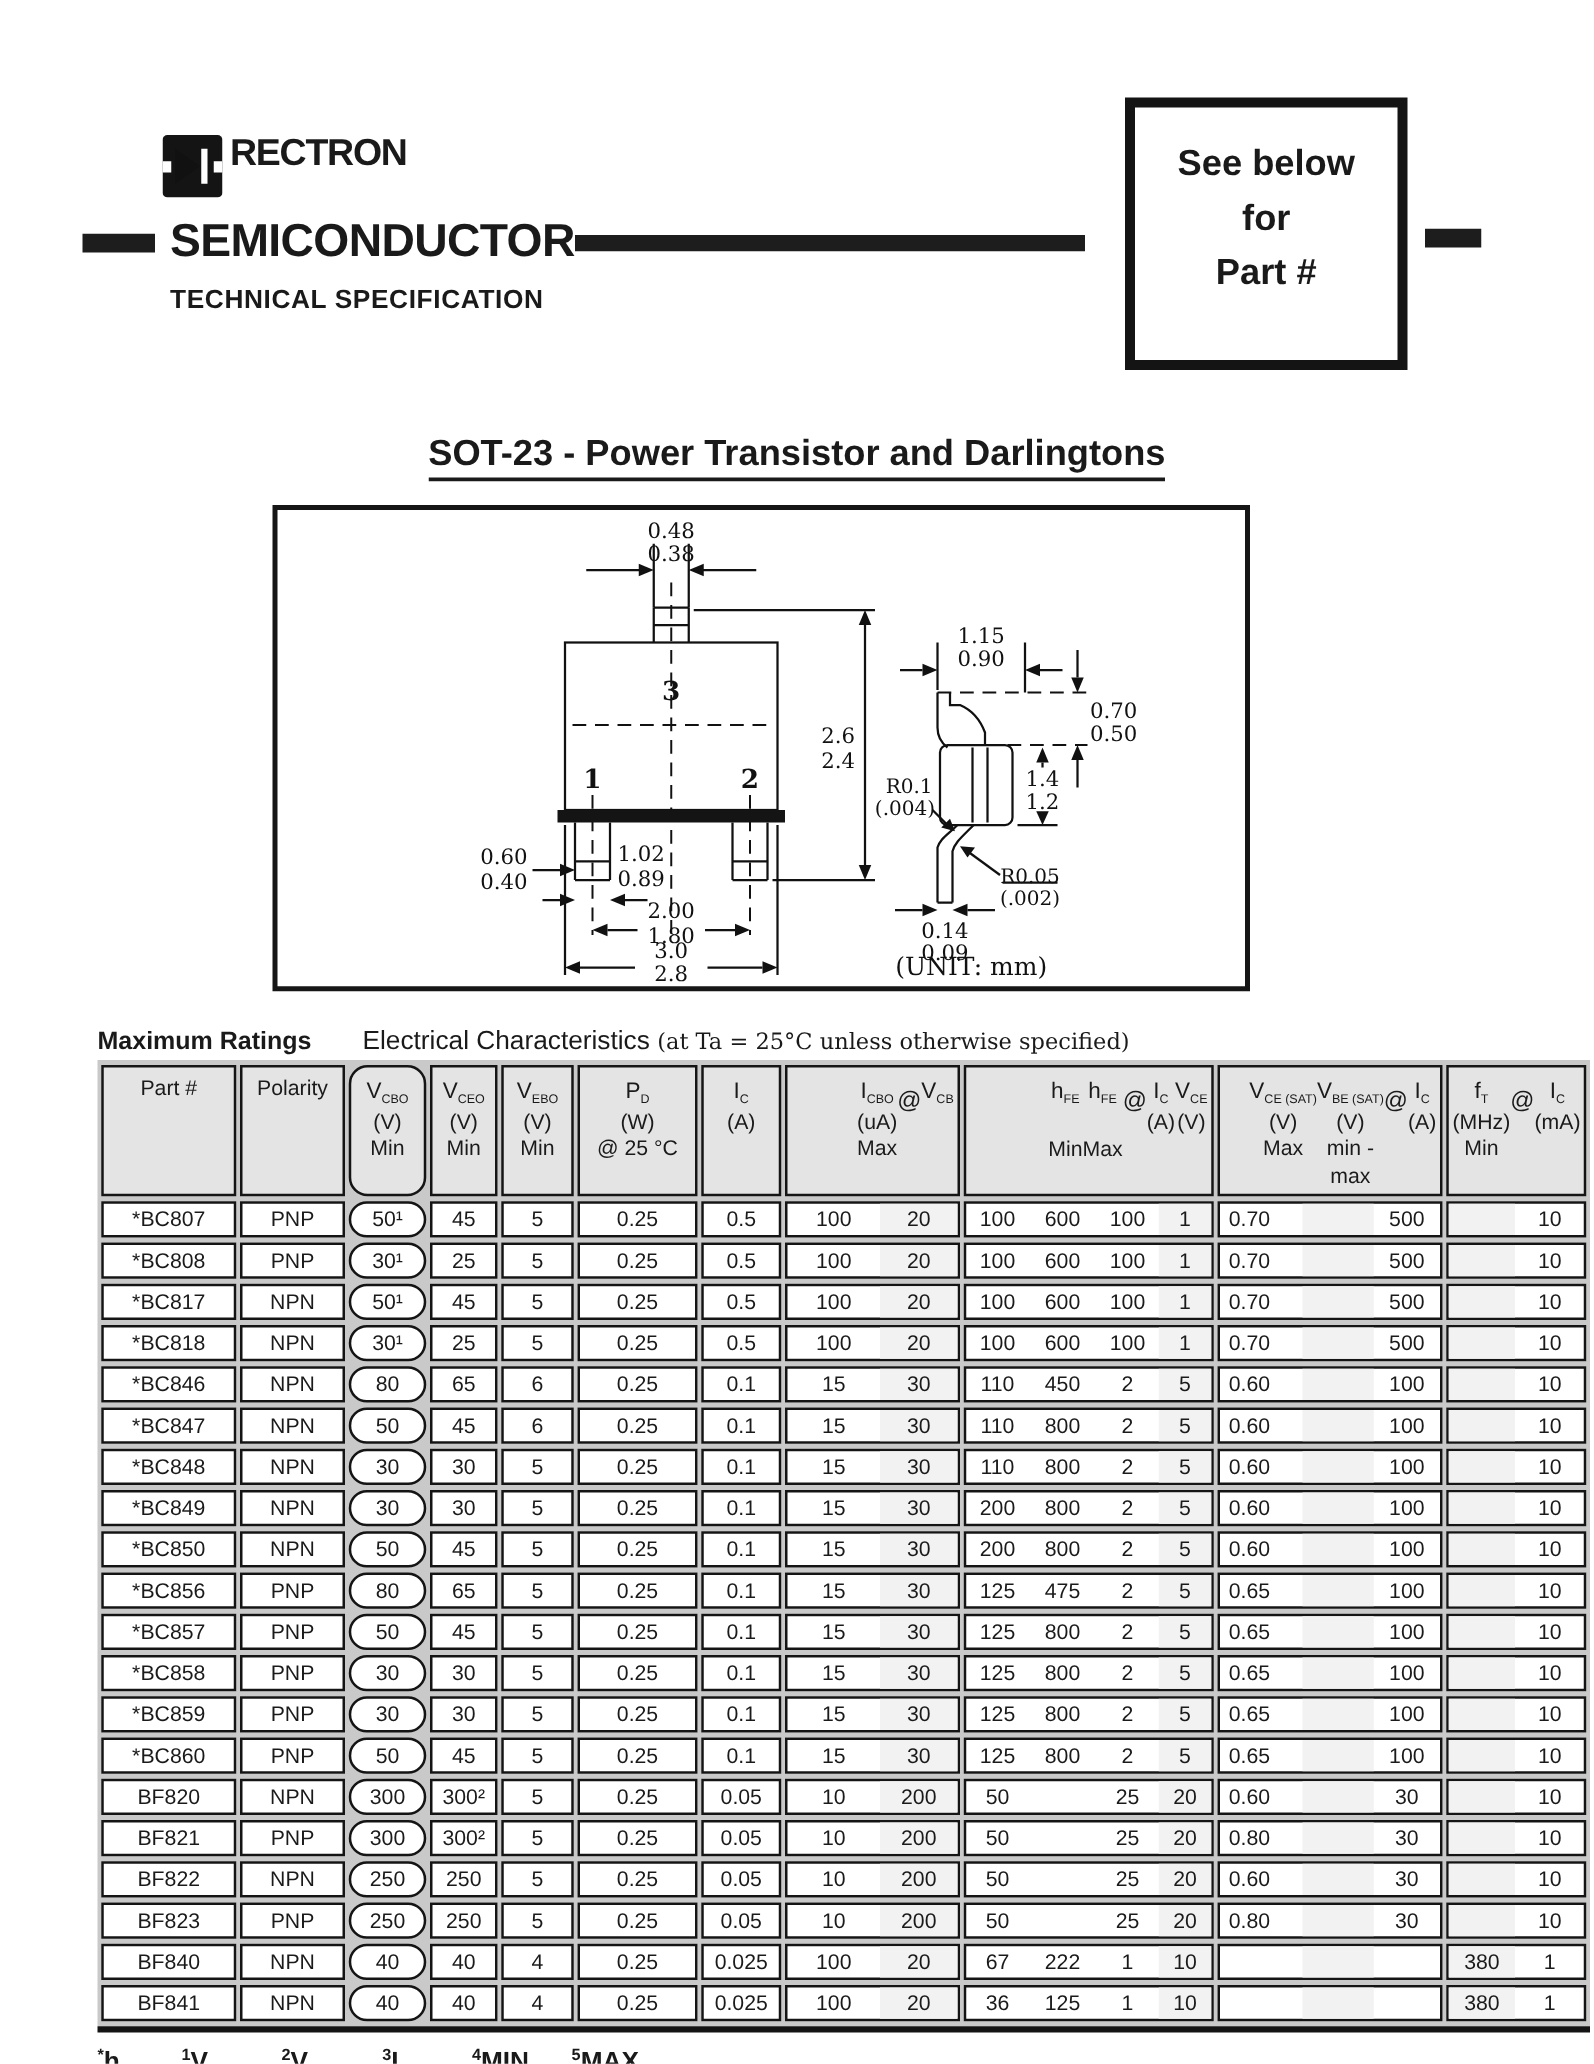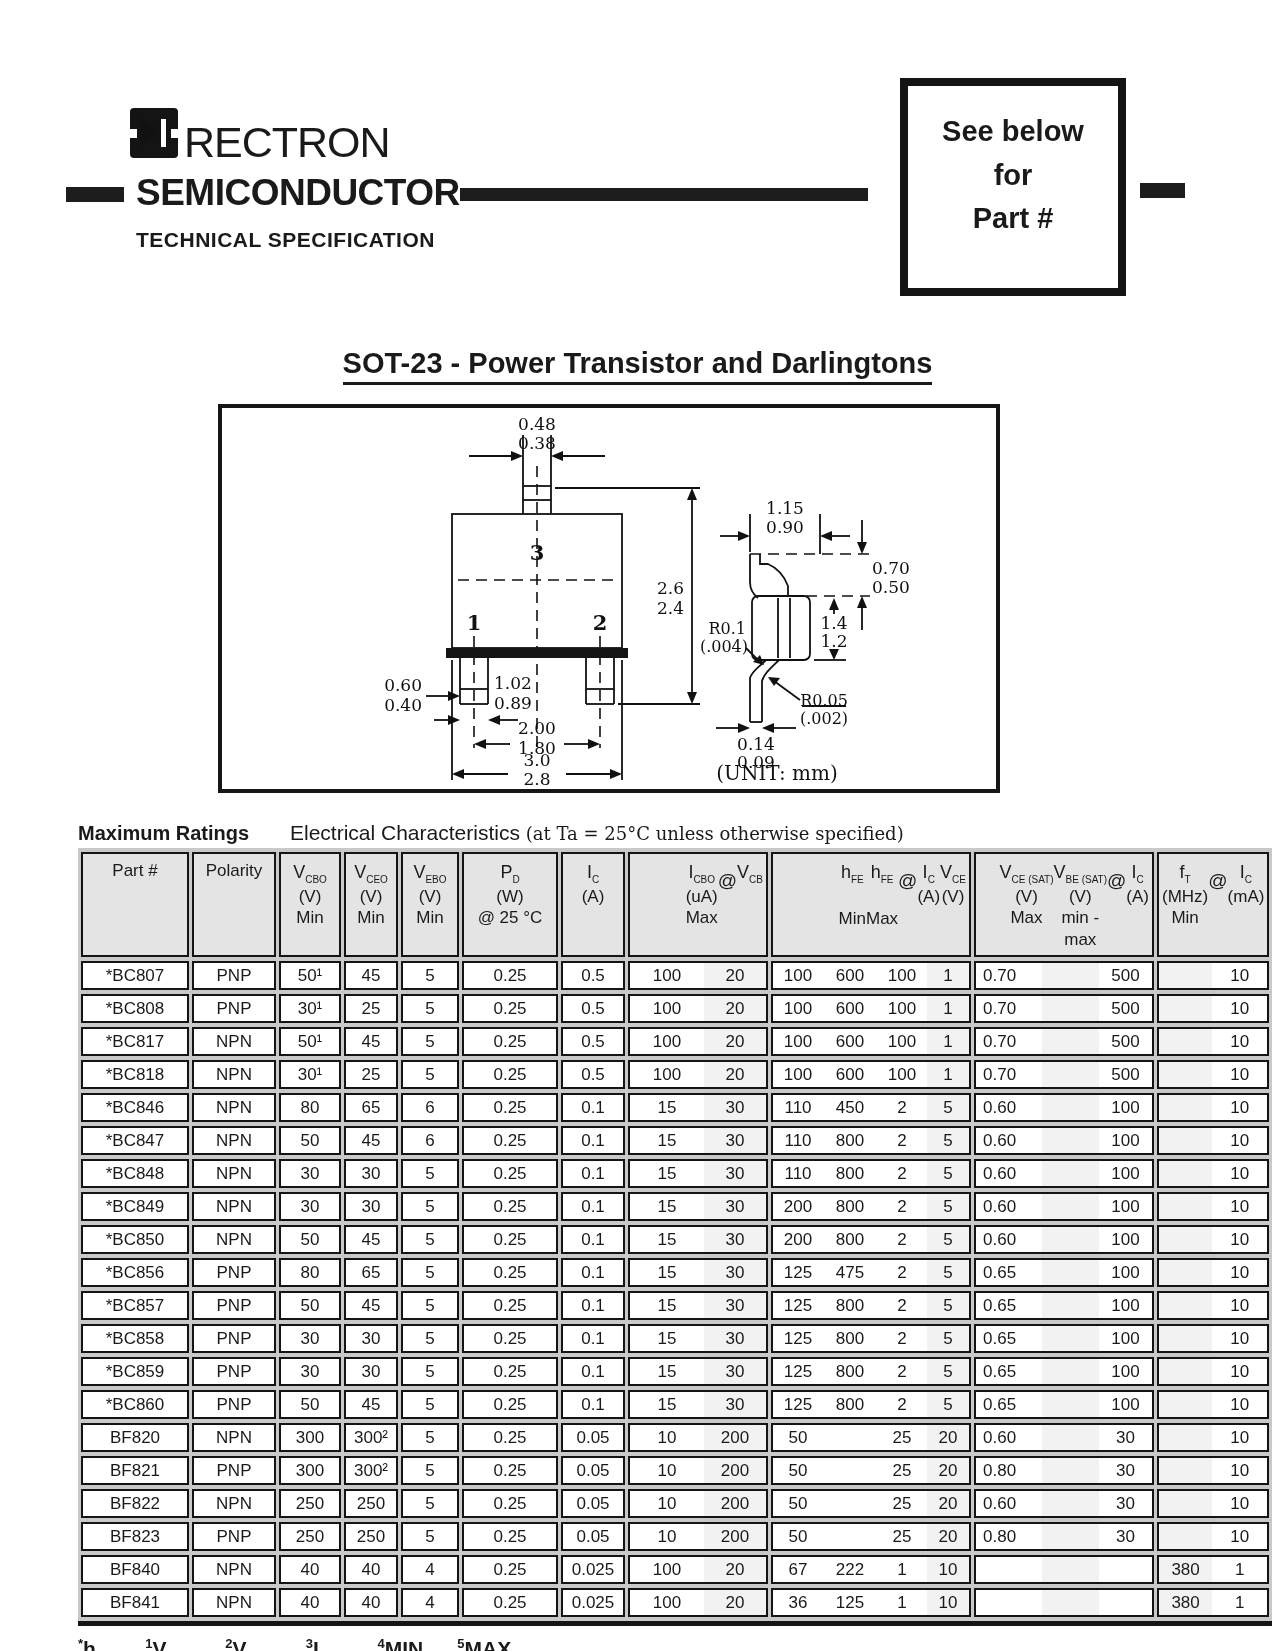--- a/index.html
+++ b/index.html
@@ -1,20 +1,20 @@
 <!DOCTYPE html>
 <html><head>
 <meta charset="utf-8">
 <style>
   html,body{margin:0;padding:0;background:#ffffff;}
   body{width:1275px;height:1651px;position:relative;font-family:"Liberation Sans",sans-serif;color:#1a1a1a;}
   .abs{position:absolute;}
   
   #logo-square{left:130px;top:108px;width:48px;height:50px;}
-  #brand-name{left:184px;top:118px;font-size:43px;font-weight:normal;letter-spacing:-1px;}
+  #brand-name{left:184px;top:106px;font-size:30px;font-weight:bold;letter-spacing:-1px;}
   #bar-left{left:66px;top:187px;width:58px;height:15px;background:#1d1d1d;}
   #brand-sub{left:136px;top:172px;font-size:37px;font-weight:bold;letter-spacing:-0.5px;}
   #bar-right{left:460px;top:188px;width:408px;height:13px;background:#1d1d1d;}
   #spec-line{left:136px;top:228px;font-size:21px;font-weight:bold;letter-spacing:0.5px;}
   #part-box{left:900px;top:78px;width:210px;height:178px;border:8px solid #141414;text-align:center;font-size:29px;font-weight:bold;line-height:1.5;padding-top:24px;}
   #bar-stub{left:1140px;top:183px;width:45px;height:15px;background:#1d1d1d;}
   
   #title-row{left:0;top:347px;width:1275px;text-align:center;}
   #title-row span{font-size:29px;font-weight:bold;border-bottom:3px solid #1a1a1a;padding-bottom:3px;}
   
@@ -33,21 +33,21 @@
   #elec-char{left:290px;top:821px;font-size:21px;}
   #elec-note{font-family:"DejaVu Serif",serif;font-size:18px;}
   
   #table-wrap{left:78px;top:848px;}
   table{border-collapse:separate;border-spacing:3px 4px;background:#c9c9c9;table-layout:fixed;}
   th,td{border:2px solid #141414;background:#ffffff;font-size:17px;text-align:center;padding:0;}
   th{background:#e4e4e4;height:94px;vertical-align:top;padding-top:7px;font-weight:normal;}
   td{height:25px;}
   sub{font-size:10px;}
   th .sym{font-size:18px;}
-  .c-part{width:104px;}.c-polarity{width:80px;margin-top:35px;}.c-vcbo{width:58px;}.c-vceo{width:50px;}
+  .c-part{width:104px;}.c-polarity{width:80px;margin-top:35px;}.c-vcbo{width:58px;border-radius:15px;}.c-vceo{width:50px;}
   .c-vebo{width:54px;}.c-pd{width:92px;}.c-ic{width:60px;}.c-icbo{width:136px;}
   .c-hfe{width:196px;}.c-sat{width:176px;}.c-ft{width:106px;}
   .subs{display:flex;width:100%;height:100%;align-items:center;}
   .subs span{display:block;}
   .shade{background:#f2f2f2;height:100%;line-height:25px;}
   .c-icbo .s0{flex:74;} .c-icbo .s1{flex:62;}
   .c-hfe .s0{flex:50;} .c-hfe .s1{flex:54;} .c-hfe .s2{flex:50;} .c-hfe .s3{flex:42;}
   .c-sat .s0{flex:60;text-align:left;padding-left:7px;} .c-sat .s1{flex:58;} .c-sat .s2{flex:54;}
   .c-ft .s0{flex:52;} .c-ft .s1{flex:54;}
   .h-flex{display:flex;justify-content:flex-end;align-items:flex-start;padding:0 3px;}

